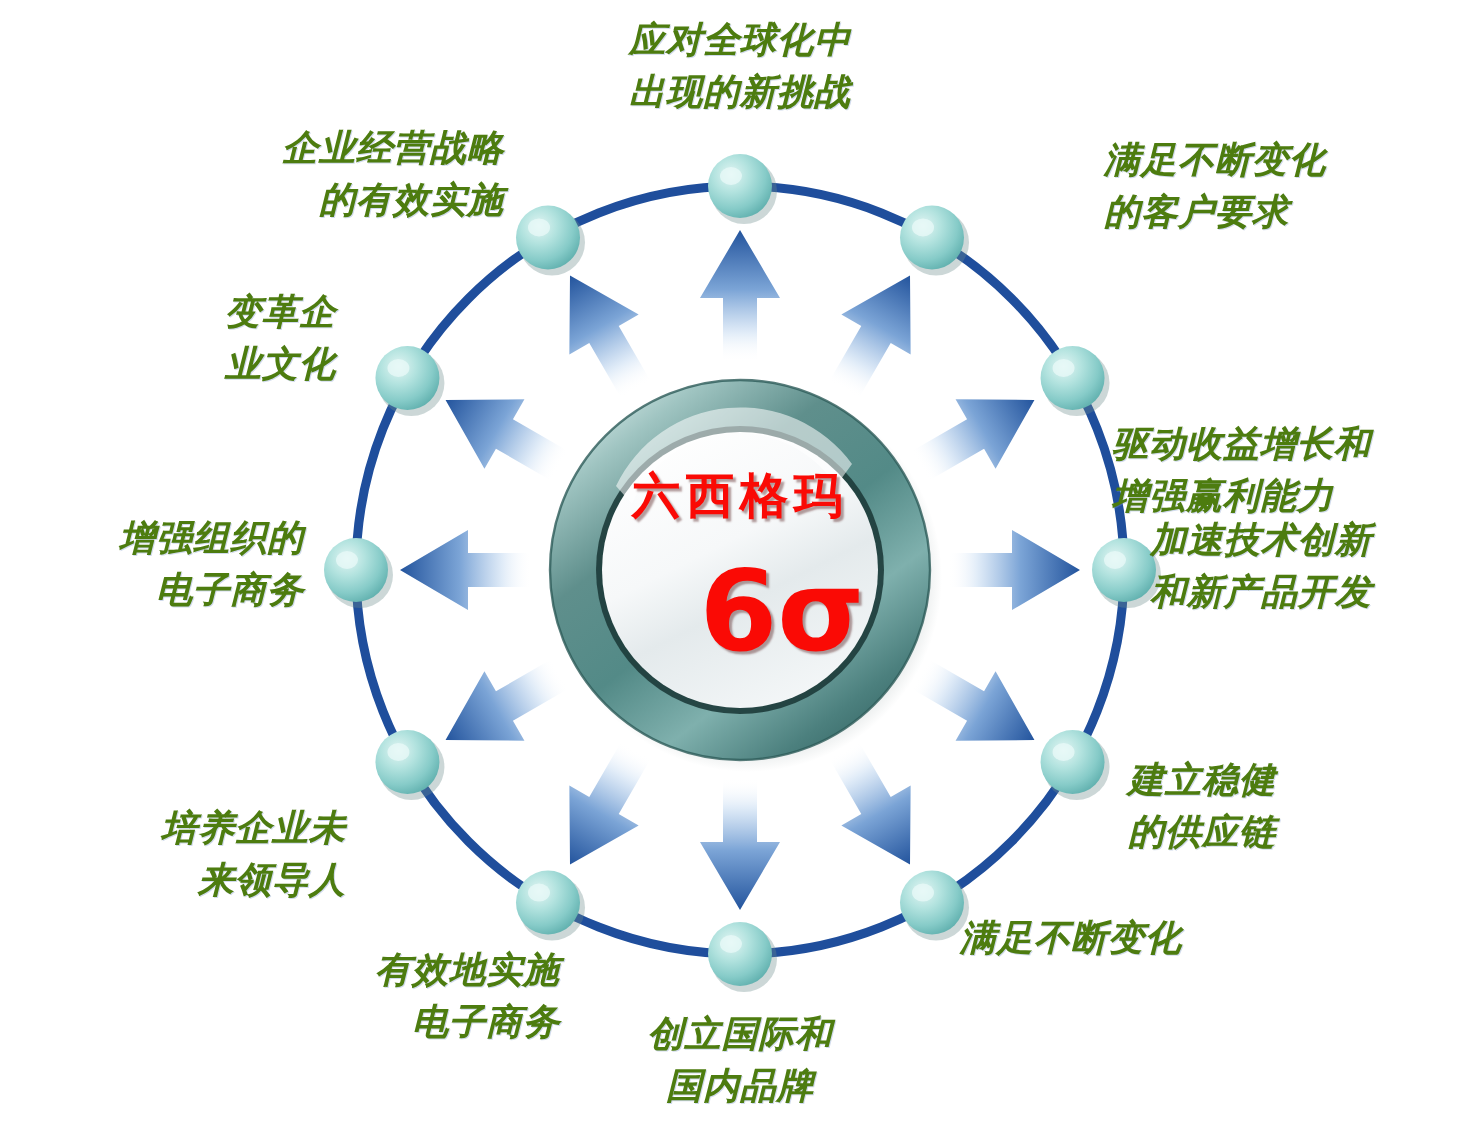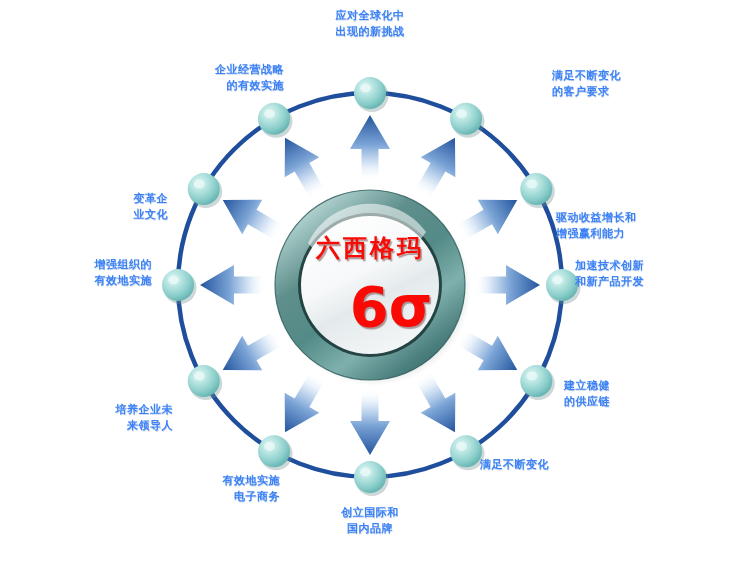--- a/index.html
+++ b/index.html
@@ -16,28 +16,29 @@
   }
   #diagram {
     position: absolute;
     left: 0;
     top: 0;
     width: 740px;
     height: 567px;
   }
   .label {
     position: absolute;
-    color: #3b82f6;
+    color: #4d7c0f;
     font-family: "DejaVu Sans", "Liberation Sans", sans-serif;
-    font-size: 11px;
+    font-size: 18px;
     font-weight: 700;
     line-height: 1.45;
     white-space: pre;
     letter-spacing: 0.5px;
     text-shadow: 0.5px 0.5px 0 rgba(120,150,200,0.35);
+    font-style: italic;
   }
   .label.al-left   { text-align: left; }
   .label.al-right  { text-align: right; }
   .label.al-center { text-align: center; }
   .center-title {
     position: absolute;
     color: #fa0a05;
     font-weight: 700;
     font-family: "DejaVu Sans", "Liberation Sans", sans-serif;
     text-shadow: 1.5px 1.5px 1px rgba(90,40,40,0.45);
@@ -218,18 +219,18 @@
     <div class="label al-left" style="top: 378px; left: 564px;">建立稳健
 的供应链</div>
     <div class="label al-left" style="top: 457px; left: 480px;">满足不断变化</div>
     <div class="label al-center" style="top: 505px; left: 220px; width: 300px;">创立国际和
 国内品牌</div>
     <div class="label al-right" style="top: 473px; left: 0px; width: 248px; padding-left: 32px;">有效地实施
 电子商务</div>
     <div class="label al-right" style="top: 371px; left: 0px; width: 173px; margin-top: 31px;">培养企业未
 来领导人</div>
     <div class="label al-right" style="top: 257px; left: 0px; width: 152px;">增强组织的
-有效地实施</div>
-    <div class="label al-right" style="top: 144px; left: 0px; width: 168px; margin-top: 47px;">变革企
+电子商务</div>
+    <div class="label al-right" style="top: 144px; left: 0px; width: 168px;">变革企
 业文化</div>
-    <div class="label al-right" style="top: 62px; left: 0px; width: 252px; padding-left: 32px;">企业经营战略
+    <div class="label al-right" style="top: 62px; left: 0px; width: 252px;">企业经营战略
 的有效实施</div>
   </div>
 
 </body></html>

